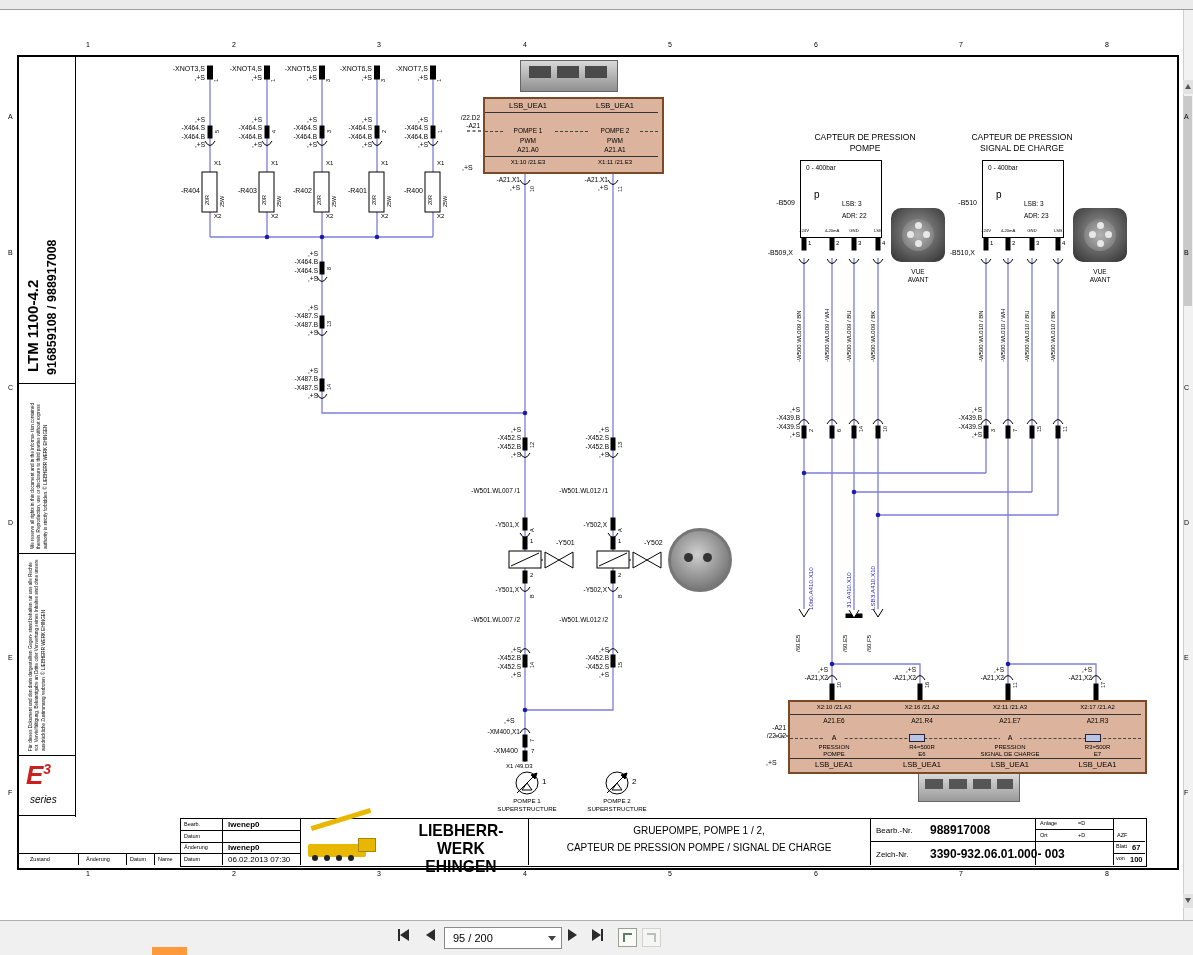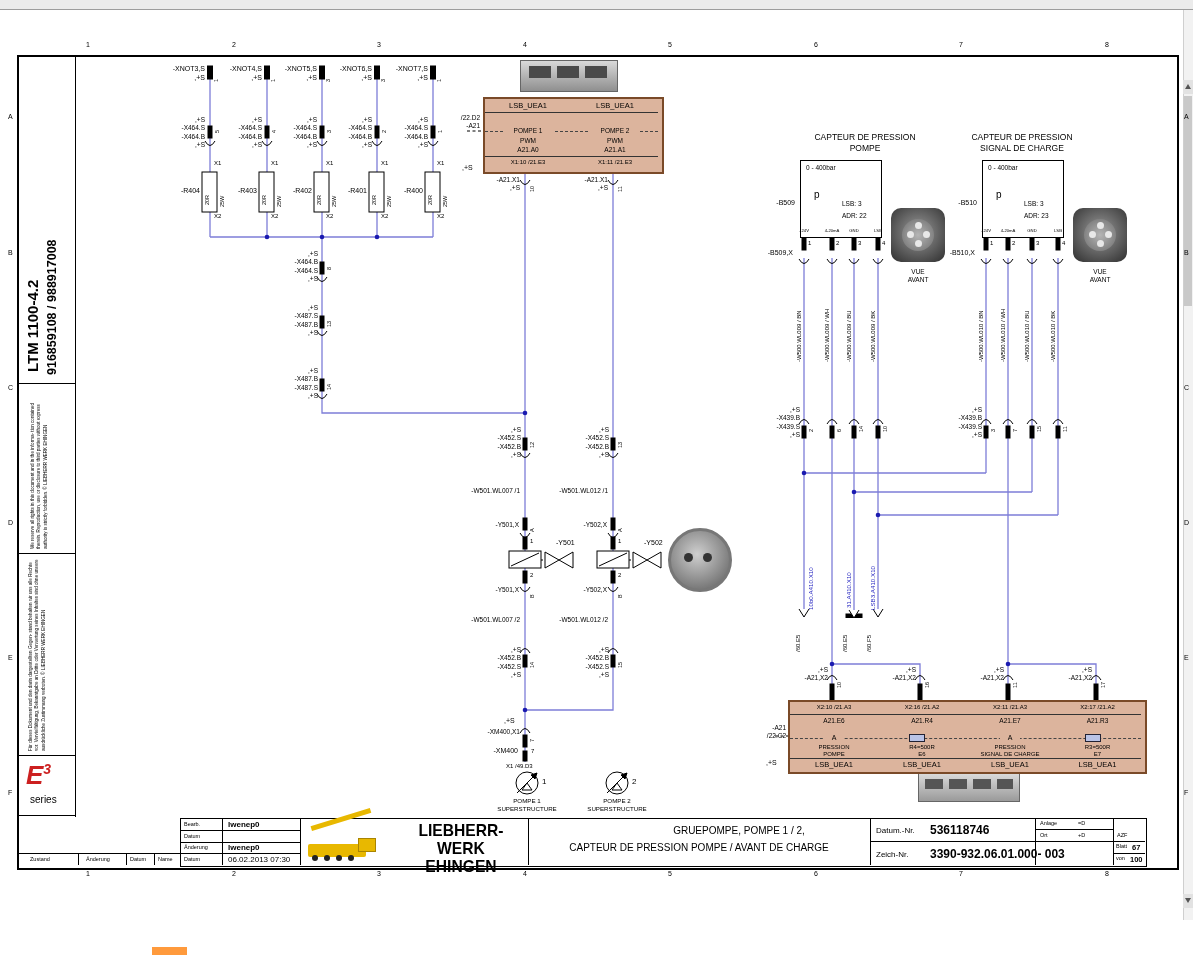--- a/index.html
+++ b/index.html
@@ -196,20 +196,46 @@
   <div class="ab" style="left:0;top:0;width:1193px;height:9px;background:#ebebeb;border-bottom:1px solid #9c9c9c;"></div>
   <div class="ab" style="left:1183px;top:10px;width:10px;height:910px;background:#f2f2f2;border-left:1px solid #cfcfcf;"></div>
   <div class="ab" style="left:1183px;top:80px;width:10px;height:14px;background:#e2e2e2;">
       <div style="margin:4px auto 0;width:0;height:0;border-left:3px solid transparent;border-right:3px solid transparent;border-bottom:5px solid #555;"></div>
     </div>
   <div class="ab" style="left:1184px;top:96px;width:8px;height:210px;background:#c9c9c9;"></div>
   <div class="ab" style="left:1183px;top:894px;width:10px;height:14px;background:#e2e2e2;">
       <div style="margin:4px auto 0;width:0;height:0;border-left:3px solid transparent;border-right:3px solid transparent;border-top:5px solid #555;"></div>
     </div>
 
+  <div class="ab" style="left:0;top:920px;width:1193px;height:35px;background:#f0f0f0;border-top:1px solid #b0b0b0;">
+    <div class="ab" style="left:398px;top:8px;display:flex;align-items:center;">
+        <div class="bar-v"></div>
+        <div class="tri-l"></div>
+      </div>
+    <div class="ab" style="left:426px;top:8px;">
+        <div class="tri-l"></div>
+      </div>
+    <div class="ab" style="left:444px;top:6px;width:116px;height:20px;background:#fff;border:1px solid #8a8a8a;display:flex;align-items:center;">
+      <div style="padding-left:8px;font-size:11px;flex:1;">95 / 200</div>
+      <div style="width:0;height:0;border-left:4px solid transparent;border-right:4px solid transparent;border-top:5px solid #444;margin-right:5px;"></div>
+    </div>
+    <div class="ab" style="left:568px;top:8px;">
+        <div class="tri-r"></div>
+      </div>
+    <div class="ab" style="left:592px;top:8px;display:flex;align-items:center;">
+        <div class="tri-r"></div>
+        <div class="bar-v"></div>
+      </div>
+    <div class="ab" style="left:618px;top:7px;width:17px;height:17px;background:#fafaf6;border:1px solid #9aa095;">
+        <div style="margin:4px 0 0 4px;width:7px;height:7px;border-left:2px solid #5d7f63;border-top:2px solid #5d7f63;"></div>
+      </div>
+    <div class="ab" style="left:642px;top:7px;width:17px;height:17px;background:#fafaf6;border:1px solid #b8bcb4;opacity:.55;">
+        <div style="margin:4px 0 0 4px;width:7px;height:7px;border-right:2px solid #8aa08e;border-top:2px solid #8aa08e;"></div>
+      </div>
+  </div>
   <div class="ab" style="left:152px;top:947px;width:35px;height:8px;background:#ff9a3c;"></div>
 
   <div class="ab" style="left:17px;top:55px;width:1158px;height:811px;border:2px solid #000;"></div>
   <div class="vline" style="left:75px;top:55px;height:762px;"></div>
   <div class="hline" style="left:17px;top:383px;width:58px;"></div>
   <div class="hline" style="left:17px;top:553px;width:58px;"></div>
   <div class="hline" style="left:17px;top:755px;width:58px;"></div>
   <div class="hline" style="left:17px;top:815px;width:58px;"></div>
   <div class="hline" style="left:17px;top:853px;width:163px;"></div>
 
@@ -242,21 +268,21 @@
   <div class="lb" style="left:1184px;top:653px;">E</div>
   <div class="lb" style="left:1184px;top:788px;">F</div>
 
   <div class="rot" style="left:24px;top:372px;font-size:15px;font-weight:bold;">LTM 1100-4.2</div>
   <div class="rot" style="left:45px;top:375px;font-size:12.5px;font-weight:bold;">916859108  /  988917008</div>
   <div class="rot" style="left:30px;top:549px;width:156px;font-size:4.6px;line-height:1.4;white-space:normal;">We reserve all rights in this document and in the informa- tion contained therein. Reproduction, use or disclosure to third parties without express authority is strictly forbidden. © LIEBHERR WERK EHINGEN</div>
   <div class="rot" style="left:28px;top:751px;width:192px;font-size:4.6px;line-height:1.4;white-space:normal;">Für dieses Dokument und den darin dargestellten Gegen- stand behalten wir uns alle Rechte vor. Vervielfältigung, Bekanntgabe an Dritte oder Verwertung seines Inhaltes sind ohne unsere ausdrückliche Zustimmung verboten. © LIEBHERR WERK EHINGEN</div>
   <div class="ab" style="left:26px;top:762px;color:#cc2020;font-weight:bold;font-style:italic;font-size:26px;line-height:1;">
     <span>E</span><sup style="font-size:14px;">3</sup>
   </div>
-  <div class="ab" style="left:30px;top:794px;font-size:10px;">series</div>
+  <div class="ab" style="left:30px;top:794px;font-style:italic;font-size:10px;">series</div>
 
   <div class="ab" style="left:520px;top:60px;width:96px;height:30px;background:linear-gradient(#d9d9d9,#8f8f8f);border:1px solid #666;">
     <div class="ab" style="left:8px;top:5px;width:22px;height:12px;background:#4a4a4a;"></div>
     <div class="ab" style="left:36px;top:5px;width:22px;height:12px;background:#4a4a4a;"></div>
     <div class="ab" style="left:64px;top:5px;width:22px;height:12px;background:#4a4a4a;"></div>
   </div>
   <div class="ab" style="left:891px;top:208px;width:54px;height:54px;border-radius:10px;background:radial-gradient(circle at 50% 45%,#9a9a9a,#2e2e2e);">
     <div class="ab" style="left:11px;top:11px;width:32px;height:32px;border-radius:50%;background:radial-gradient(#b5b5b5,#6d6d6d);"></div>
     <div class="ab" style="left:24px;top:14px;width:7px;height:7px;border-radius:50%;background:#e8e8e8;"></div>
     <div class="ab" style="left:32px;top:23px;width:7px;height:7px;border-radius:50%;background:#e8e8e8;"></div>
@@ -588,24 +614,24 @@
     <div class="ab" style="left:52px;top:16px;width:16px;height:12px;background:#e8b800;border:1px solid #a98400;"></div>
     <div class="ab" style="left:6px;top:33px;width:6px;height:6px;border-radius:50%;background:#222;"></div>
     <div class="ab" style="left:18px;top:33px;width:6px;height:6px;border-radius:50%;background:#222;"></div>
     <div class="ab" style="left:30px;top:33px;width:6px;height:6px;border-radius:50%;background:#222;"></div>
     <div class="ab" style="left:42px;top:33px;width:6px;height:6px;border-radius:50%;background:#222;"></div>
   </div>
   <div class="ab ce" style="left:396px;top:822px;width:130px;font-weight:bold;font-size:17px;line-height:1.05;transform:scaleX(0.92);">
     <div>LIEBHERR-WERK</div>
     <div>EHINGEN</div>
   </div>
-  <div class="lb ce" style="left:530px;top:824px;width:338px;font-size:10px;padding-left:40px;">GRUEPOMPE, POMPE 1 / 2,</div>
-  <div class="lb ce" style="left:530px;top:841px;width:338px;font-size:10px;">CAPTEUR DE PRESSION POMPE / AVANT DE CHARGE</div>
-  <div class="lb" style="left:876px;top:826px;font-size:8px;">Datum.-Nr.</div>
-  <div class="lb" style="left:930px;top:823px;font-size:12px;font-weight:bold;">536118746</div>
+  <div class="lb ce" style="left:530px;top:824px;width:338px;font-size:10px;">GRUEPOMPE, POMPE 1 / 2,</div>
+  <div class="lb ce" style="left:530px;top:841px;width:338px;font-size:10px;">CAPTEUR DE PRESSION POMPE / SIGNAL DE CHARGE</div>
+  <div class="lb" style="left:876px;top:826px;font-size:8px;">Bearb.-Nr.</div>
+  <div class="lb" style="left:930px;top:823px;font-size:12px;font-weight:bold;">988917008</div>
   <div class="lb" style="left:876px;top:850px;font-size:8px;">Zeich-Nr.</div>
   <div class="lb" style="left:930px;top:847px;font-size:12px;font-weight:bold;">3390-932.06.01.000-  003</div>
   <div class="lb tb" style="left:1040px;top:820px;">Anlage</div>
   <div class="lb tb" style="left:1078px;top:820px;">=D</div>
   <div class="lb tb" style="left:1040px;top:832px;">Ort</div>
   <div class="lb tb" style="left:1078px;top:832px;">+D</div>
   <div class="lb tb" style="left:1117px;top:832px;">AZF</div>
   <div class="lb tb" style="left:1116px;top:843px;">Blatt</div>
   <div class="lb" style="left:1132px;top:843px;font-size:7.5px;font-weight:bold;">67</div>
   <div class="lb tb" style="left:1116px;top:855px;">von</div>

